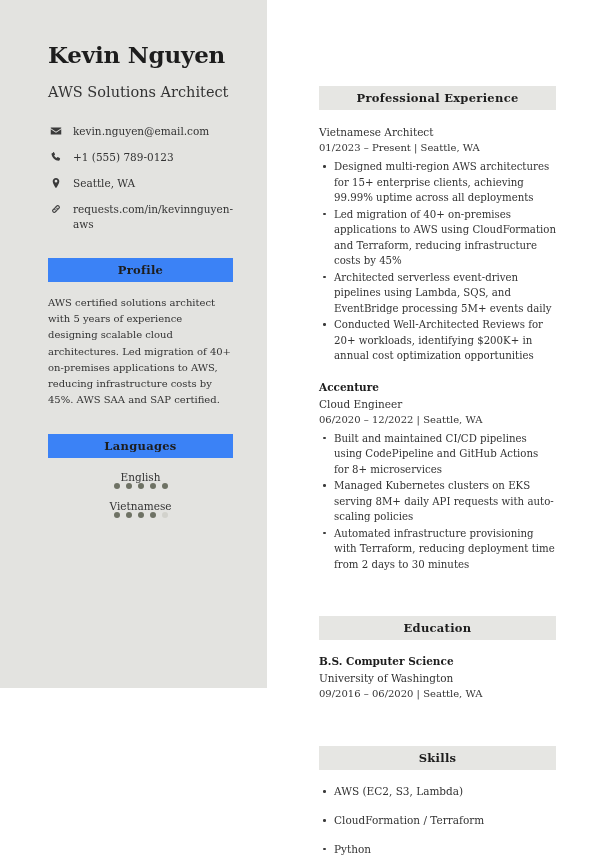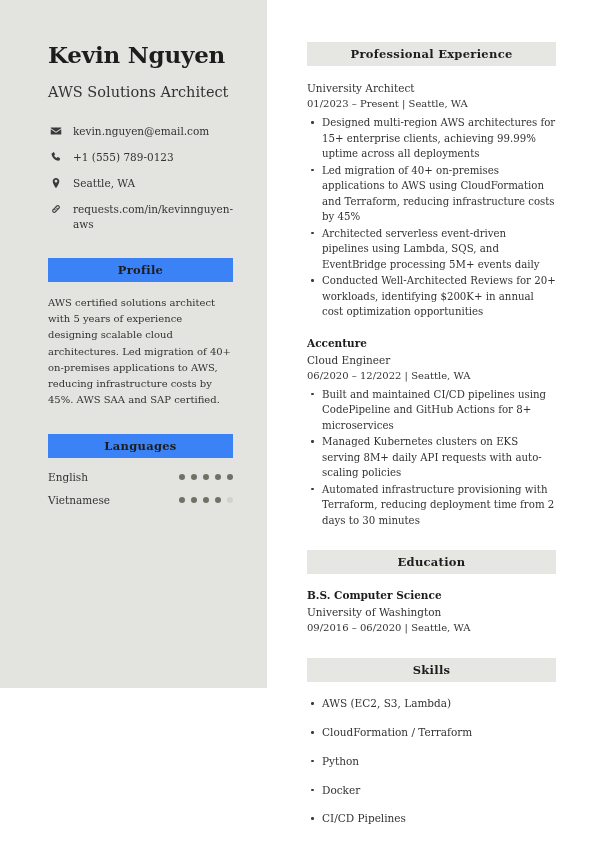--- a/index.html
+++ b/index.html
@@ -12,20 +12,21 @@
     background: #ffffff;
     font-family: "DejaVu Serif", "Liberation Serif", serif;
     color: #2f2f2f;
     overflow: hidden;
   }
   .resume {
     display: flex;
     width: 608px;
     height: 688px;
     position: relative;
+    gap: 12px;
   }
 
   
   .sidebar {
     width: 267px;
     min-width: 267px;
     background: #e3e3e0;
     box-sizing: border-box;
     padding: 42px 34px 20px 48px;
   }
@@ -94,20 +95,21 @@
     line-height: 1.62;
     color: #333333;
     margin: 0 0 26px 0;
   }
 
   .lang-row {
     display: flex;
     align-items: center;
     justify-content: space-between;
     margin-bottom: 11px;
+    flex-direction: column;
   }
   .lang-name {
     font-size: 10.5px;
     color: #333333;
   }
   .dots {
     display: flex;
     gap: 6px;
     align-items: center;
   }
@@ -127,20 +129,21 @@
     box-sizing: border-box;
     padding: 42px 52px 20px 40px;
     background: #ffffff;
   }
   .main .section-band {
     background: #e6e6e3;
     margin-bottom: 14px;
   }
   .main-section {
     margin-bottom: 22px;
+    margin-top: 44px;
   }
 
   .job {
     margin-bottom: 16px;
   }
   .job:last-child {
     margin-bottom: 0;
   }
   .job-company {
     font-size: 10.5px;
@@ -302,21 +305,21 @@
     </div>
 
   </aside>
 
   <main class="main">
 
     <section class="main-section">
       <div class="section-band">Professional Experience</div>
       <div>
           <div class="job">
-            <div class="job-role">University Architect</div>
+            <div class="job-role">Vietnamese Architect</div>
             <div class="job-meta">01/2023 – Present | Seattle, WA</div>
             <ul class="bullets">
               <li>Designed multi-region AWS architectures for 15+ enterprise clients, achieving 99.99% uptime across all deployments</li>
               <li>Led migration of 40+ on-premises applications to AWS using CloudFormation and Terraform, reducing infrastructure costs by 45%</li>
               <li>Architected serverless event-driven pipelines using Lambda, SQS, and EventBridge processing 5M+ events daily</li>
               <li>Conducted Well-Architected Reviews for 20+ workloads, identifying $200K+ in annual cost optimization opportunities</li>
             </ul>
           </div>
           <div class="job">
             <div class="job-company">Accenture</div>

